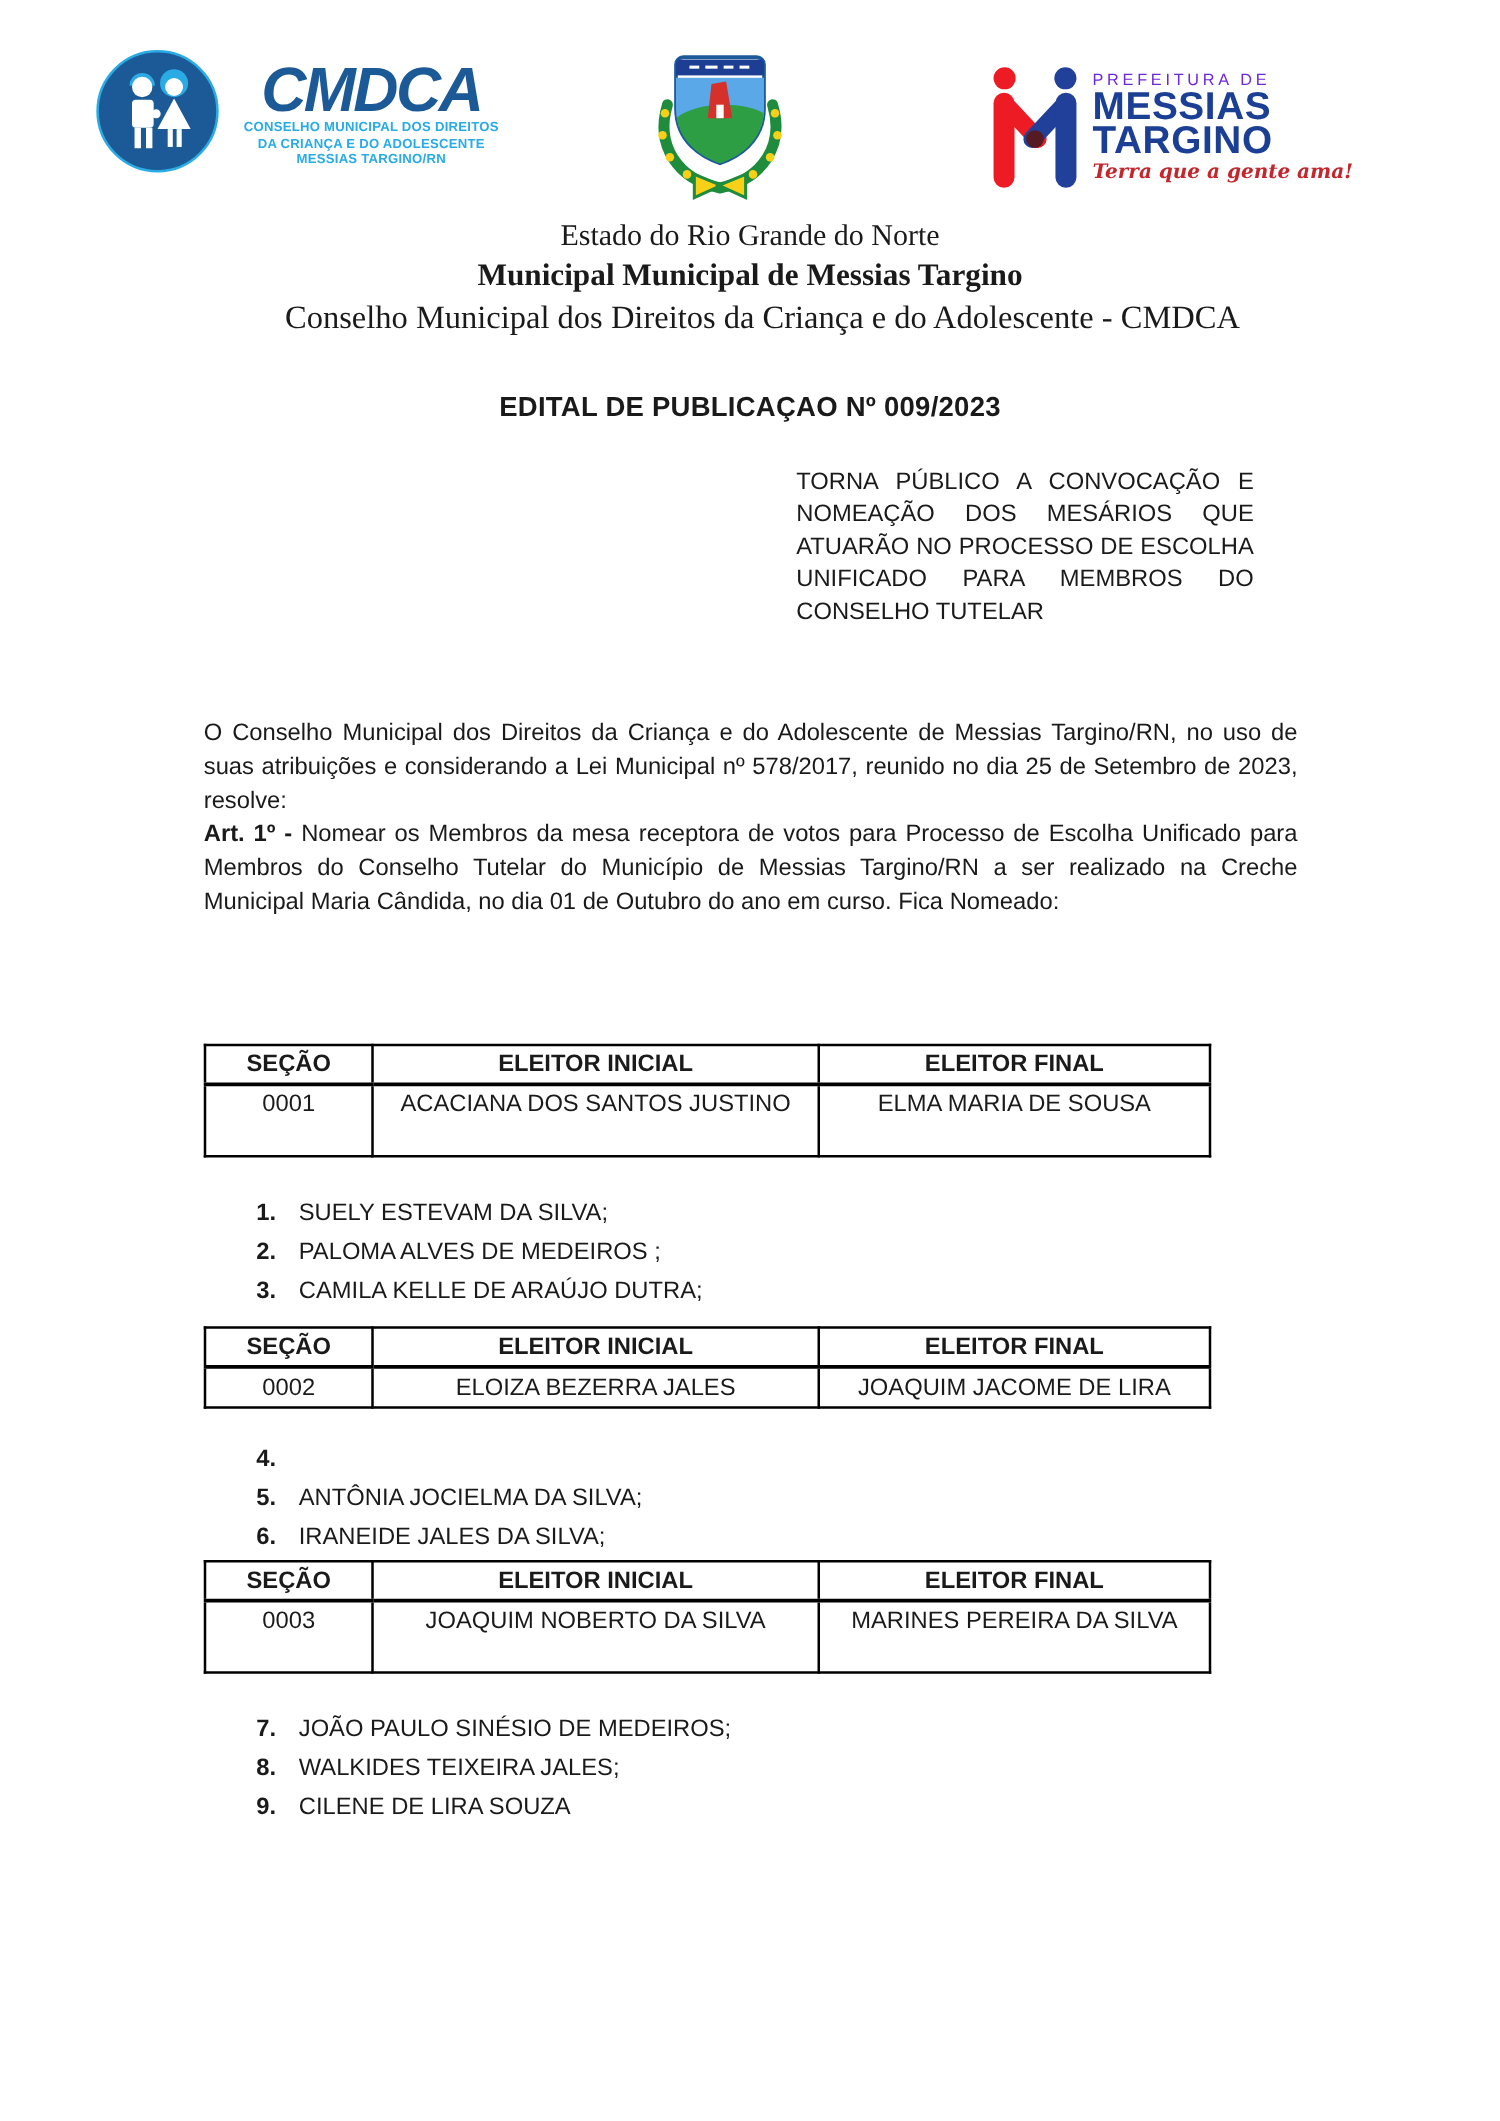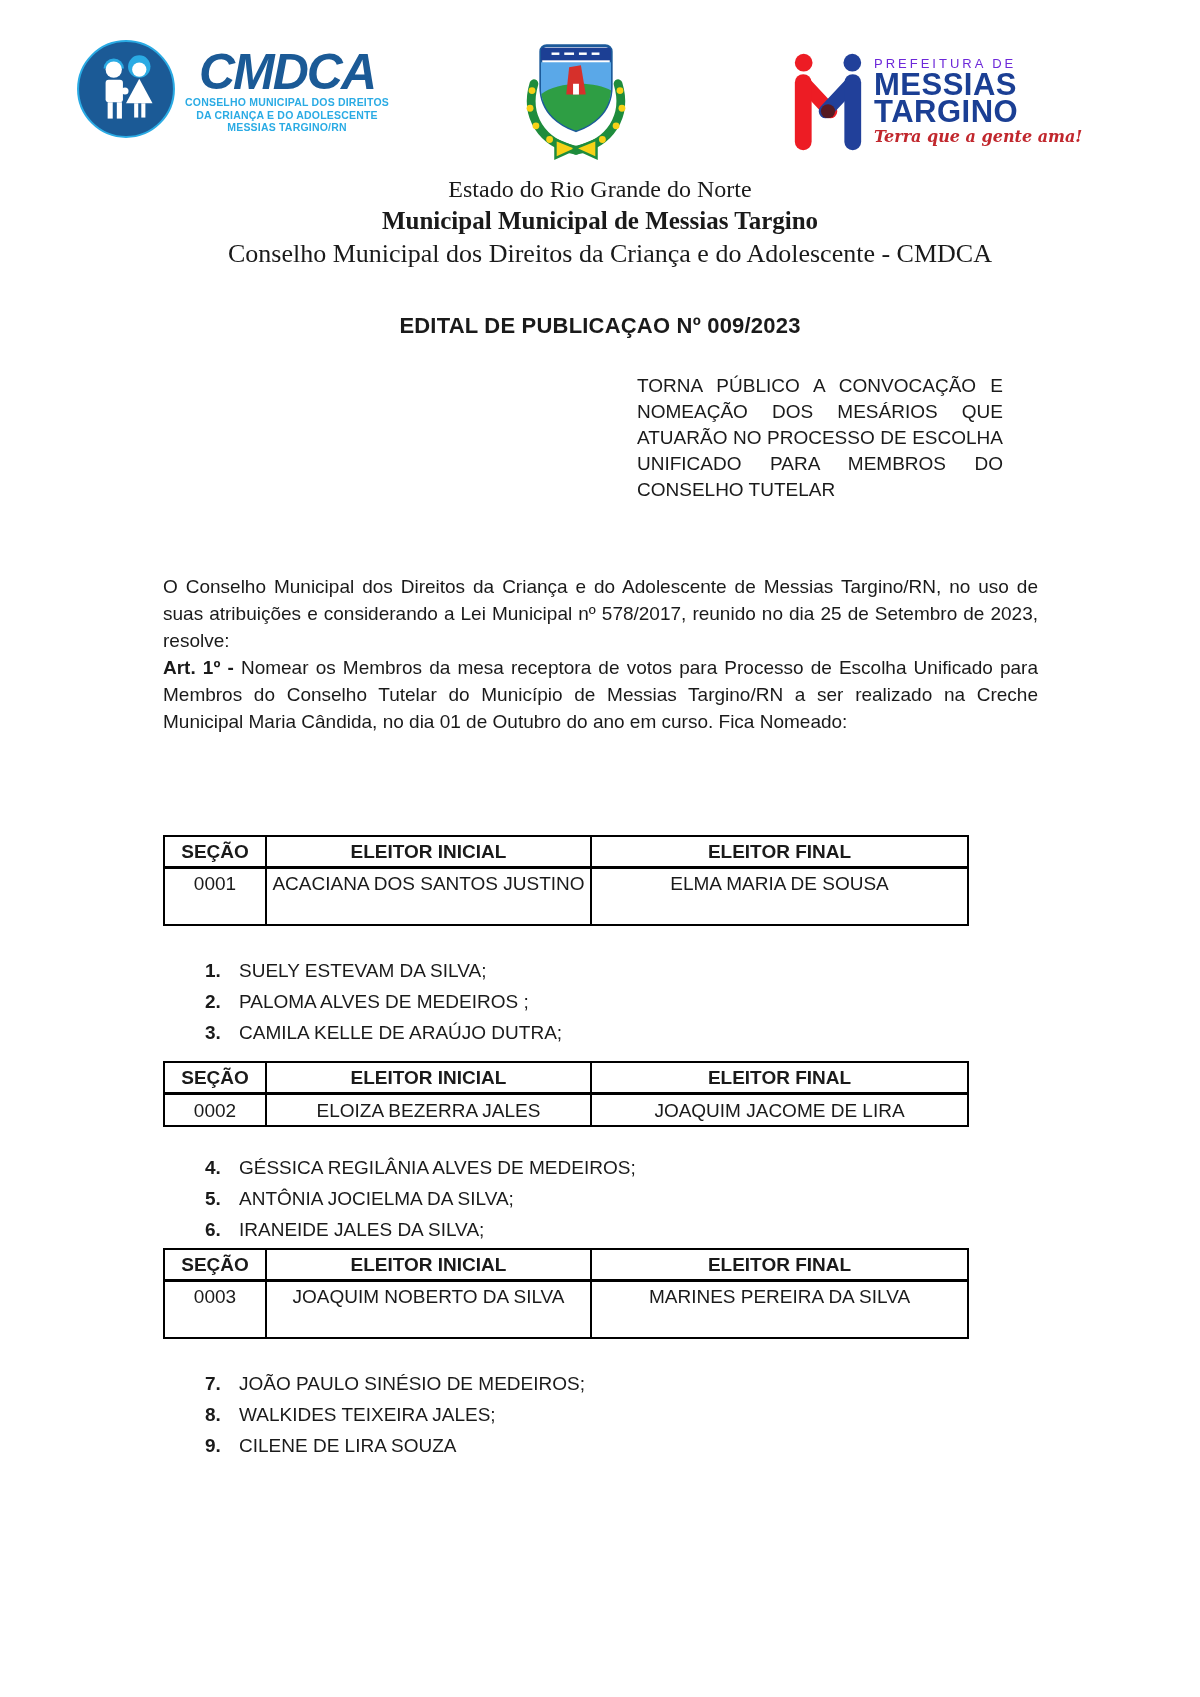--- a/index.html
+++ b/index.html
@@ -8,21 +8,21 @@
     width:1200px;height:1697px;
     background:#ffffff;
     color:#1a1a1a;
     font-family:"Liberation Sans","DejaVu Sans",sans-serif;
     overflow:hidden;
   }
   
   .logo-row{position:relative;height:140px;margin-top:30px;}
   .cmdca{position:absolute;left:75px;top:8px;display:flex;align-items:flex-start;}
   .cmdca-icon{width:102px;height:102px;flex:0 0 auto;}
-  .cmdca-text{margin-left:8px;margin-top:10px;text-align:center;}
+  .cmdca-text{margin-left:18px;margin-top:10px;text-align:center;}
   .cmdca-acronym{
     font-size:50px;font-weight:900;font-style:italic;line-height:48px;
     letter-spacing:-2px;color:#1b5a96;
   }
   .cmdca-sub{font-size:10.5px;font-weight:bold;color:#2aabe4;line-height:12.5px;letter-spacing:.2px;}
   .coat{position:absolute;left:512px;top:0;}
   .pref{position:absolute;left:786px;top:16px;display:flex;align-items:flex-start;}
   .pref-icon{width:84px;height:112px;flex:0 0 auto;}
   .pref-text{margin-left:4px;margin-top:10px;}
   .pref-top{font-size:13px;font-weight:500;letter-spacing:3px;color:#6d28d9;line-height:15px;}
@@ -55,21 +55,21 @@
   .para-1{margin-top:70px;}
   .para-art{}
   .art-label{font-weight:bold;}
   
   .sec-table{
     margin-left:163px;width:806px;
     border-collapse:collapse;table-layout:fixed;
     font-size:19px;
   }
   .sec-table th,.sec-table td{
-    border:2px solid #000;text-align:center;padding:1px 4px;vertical-align:middle;
+    border:2px solid #000;text-align:center;padding:1px 20px;vertical-align:middle;
   }
   .sec-table th{font-weight:bold;height:27px;border-bottom:3px solid #000;}
   .sec-table td{line-height:25px;}
   .col-secao{width:92px;}
   .col-inicial{width:315px;}
   .row-tall td{height:52px;vertical-align:top;padding-top:2px;}
   .row-short td{height:28px;}
   .t1{margin-top:100px;}
   .t2{margin-top:16px;}
   .t3{margin-top:5px;}
@@ -228,21 +228,20 @@
         <td>0002</td>
         <td>ELOIZA BEZERRA JALES</td>
         <td>JOAQUIM JACOME DE LIRA</td>
       </tr>
     </tbody>
   </table>
 
   <div class="mes-list l2">
     <div class="mes-item">
       <span class="mes-num">4.</span>
-      <span>GÉSSICA REGILÂNIA ALVES DE MEDEIROS;</span>
     </div>
     <div class="mes-item">
       <span class="mes-num">5.</span>
       <span>ANTÔNIA JOCIELMA DA SILVA;</span>
     </div>
     <div class="mes-item">
       <span class="mes-num">6.</span>
       <span>IRANEIDE JALES DA SILVA;</span>
     </div>
   </div>

